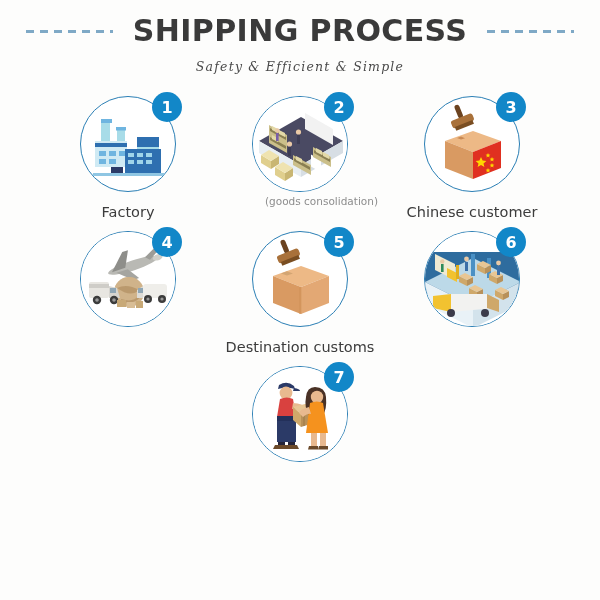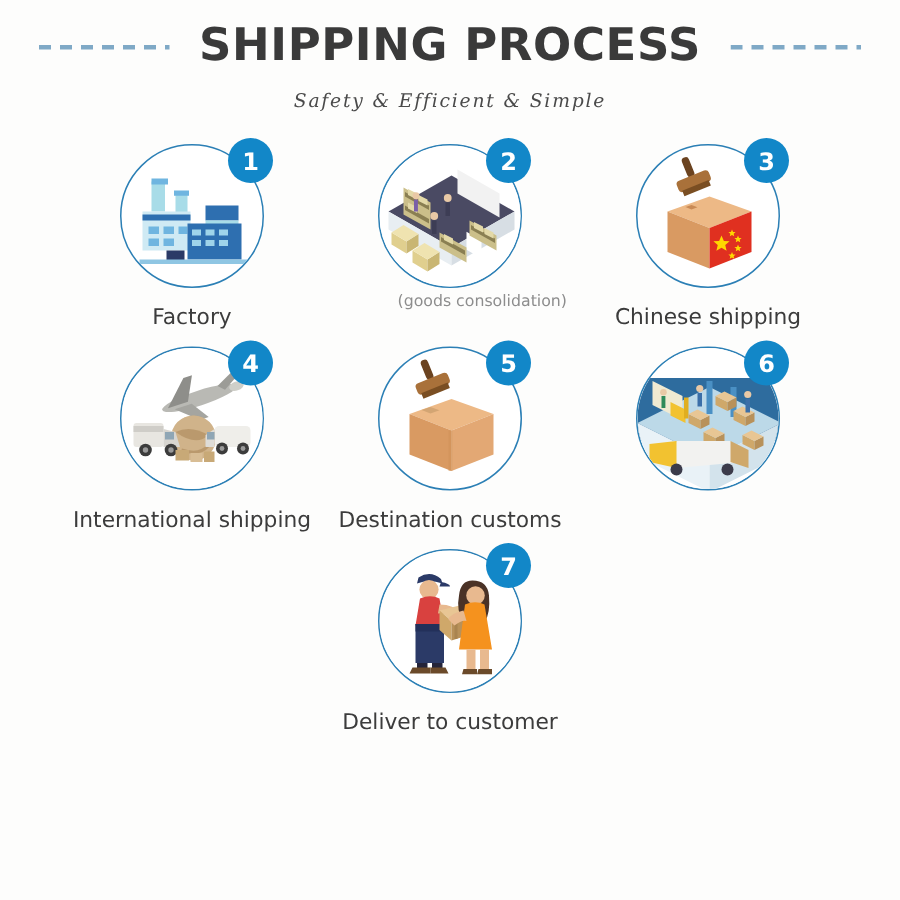--- a/index.html
+++ b/index.html
@@ -236,21 +236,21 @@
               <polygon points="56,60 57.6,63.6 61.4,63.9 58.5,66.4 59.4,70.1 56,68.1 52.6,70.1 53.5,66.4 50.6,63.9 54.4,63.6"></polygon>
               <polygon points="63,56 63.7,57.6 65.4,57.7 64.1,58.8 64.5,60.5 63,59.6 61.5,60.5 61.9,58.8 60.6,57.7 62.3,57.6"></polygon>
               <polygon points="67,60 67.7,61.6 69.4,61.7 68.1,62.8 68.5,64.5 67,63.6 65.5,64.5 65.9,62.8 64.6,61.7 66.3,61.6"></polygon>
               <polygon points="67,66 67.7,67.6 69.4,67.7 68.1,68.8 68.5,70.5 67,69.6 65.5,70.5 65.9,68.8 64.6,67.7 66.3,67.6"></polygon>
               <polygon points="63,71 63.7,72.6 65.4,72.7 64.1,73.8 64.5,75.5 63,74.6 61.5,75.5 61.9,73.8 60.6,72.7 62.3,72.6"></polygon>
             </g>
           </svg>
         </div>
         <div class="badge">3</div>
       </div>
-      <div class="label">Chinese shipping</div>
+      <div class="label">Chinese customer</div>
     </div>
 
   </div>
 
   <div class="row row-2">
 
     <div class="step">
       <div class="badge-wrap">
         <div class="circle">
           <svg viewBox="0 0 96 96" width="96" height="96">
@@ -281,21 +281,20 @@
             <circle cx="67" cy="67" r="1.6" fill="#9a9a9a"></circle>
             <circle cx="81" cy="67" r="4" fill="#3c3c3c"></circle>
             <circle cx="81" cy="67" r="1.6" fill="#9a9a9a"></circle>
             <rect x="36" y="68" width="9" height="7" fill="#c8a977"></rect>
             <rect x="46" y="70" width="8" height="6" fill="#d8bd95"></rect>
             <rect x="55" y="69" width="7" height="7" fill="#c8a977"></rect>
           </svg>
         </div>
         <div class="badge">4</div>
       </div>
-      <div class="label">International shipping</div>
     </div>
 
     <div class="step">
       <div class="badge-wrap">
         <div class="circle">
           <svg viewBox="0 0 96 96" width="96" height="96">
             <g transform="rotate(-22 38 26)">
               <rect x="34" y="6" width="5" height="14" rx="2.4" fill="#6b4320"></rect>
               <rect x="25" y="19" width="23" height="8" rx="2.5" fill="#a9713a"></rect>
               <rect x="27" y="26" width="19" height="4" fill="#7a4e22"></rect>
@@ -390,18 +389,17 @@
             <path d="M57 36 q7 -3 13 0 l5 30 l-22 0z" fill="#f5921e"></path>
             <path d="M56 40 q-9 2 -10 6 l4 4 q5 -4 8 -3z" fill="#e8b98f"></path>
             <rect x="58" y="66" width="6" height="13" fill="#e8b98f"></rect>
             <rect x="67" y="66" width="6" height="13" fill="#e8b98f"></rect>
             <path d="M56 79 l9 0 l0 3.5 l-10 0z" fill="#6b4a2a"></path>
             <path d="M66 79 l9 0 l0 3.5 l-10 0z" fill="#6b4a2a"></path>
           </svg>
         </div>
         <div class="badge">7</div>
       </div>
-      <div class="label">Deliver to customer</div>
     </div>
 
   </div>
 
 </div>
 
 </body></html>

